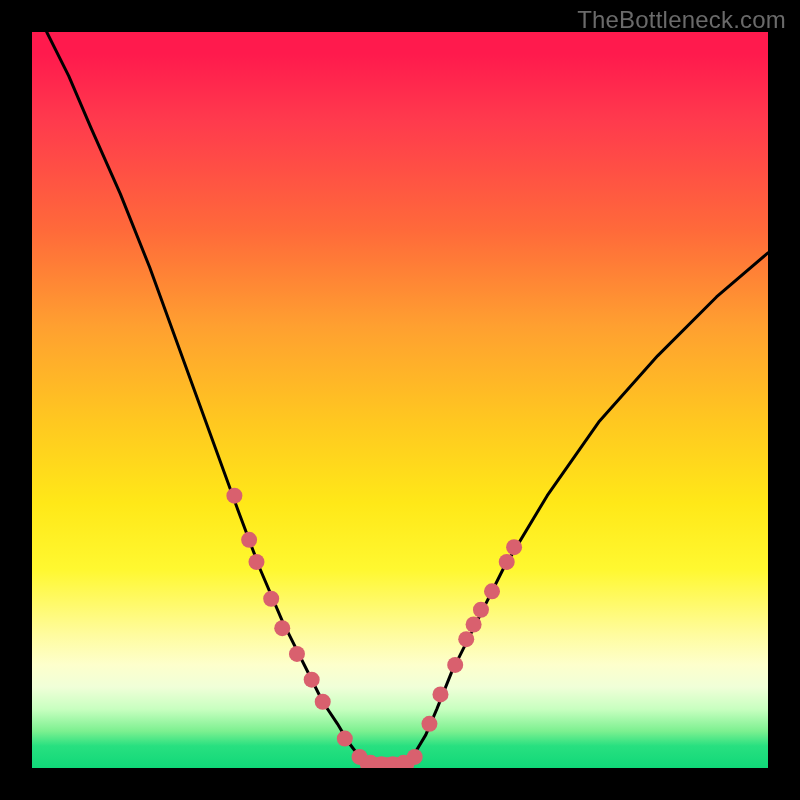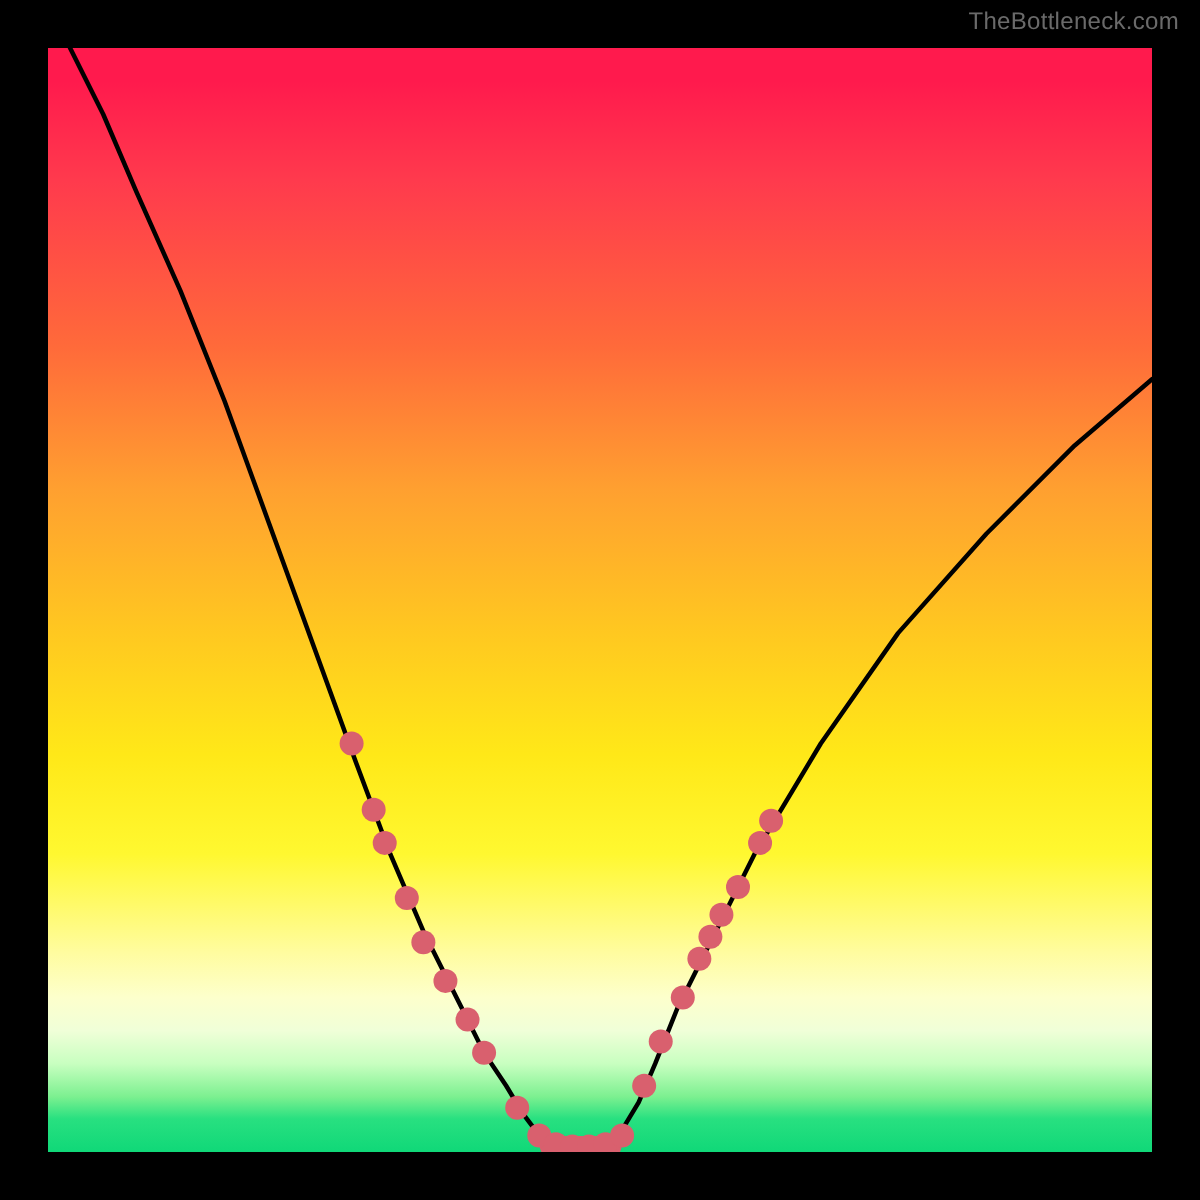--- a/index.html
+++ b/index.html
@@ -33,21 +33,21 @@
       #7cf090 95%,
       #28e080 97%,
       #10d878 100%
     );
   }
   .watermark {
     position: absolute;
     top: 6px;
     right: 14px;
     color: #6a6a6a;
-    font-size: 16px;
+    font-size: 24px;
     font-weight: 400;
     letter-spacing: 0.2px;
   }
   svg.curves {
     position: absolute;
     left: 0;
     top: 0;
     width: 736px;
     height: 736px;
   }

